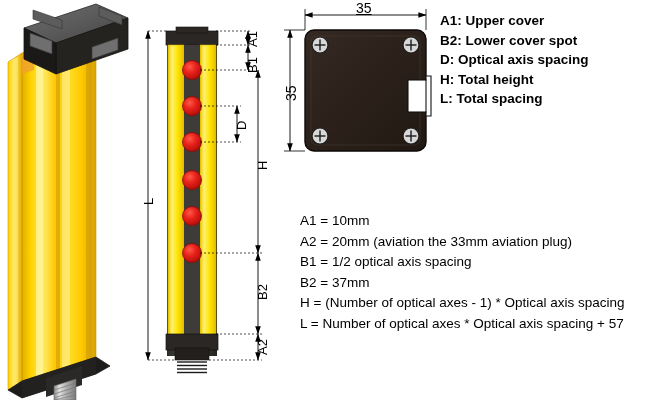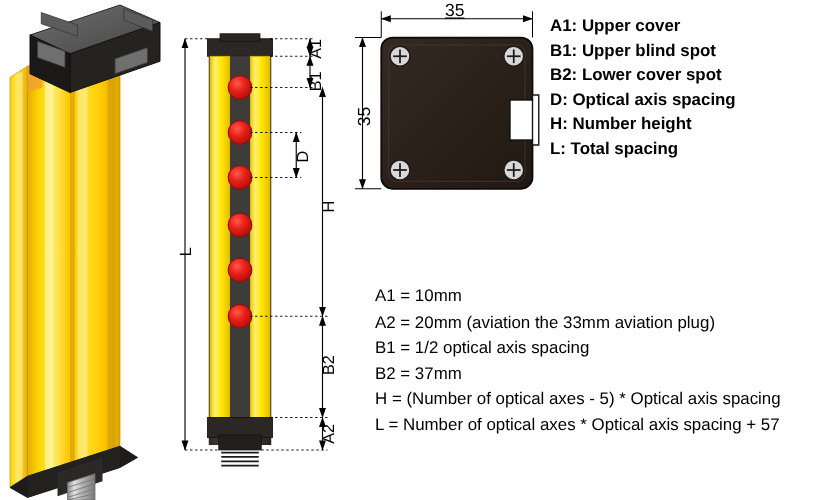--- a/index.html
+++ b/index.html
@@ -21,21 +21,21 @@
   }
   .legend-line{
     font-size:13.5px;
     color:#000;
     line-height:19.6px;
     white-space:nowrap;
     letter-spacing:0px;
   }
   .formula-block{
     position:absolute;
-    left:300px;top:227px;
+    left:300px;top:211px;
     width:366px;
   }
   .formula-line{
     font-size:13.5px;
     color:#000;
     line-height:20.6px;
     white-space:nowrap;
   }
   .dim-label{
     position:absolute;
@@ -284,29 +284,28 @@
   </div>
 
   <div class="dim-label" style="left:356px;top:0px;font-size:14px;">35</div>
 
   <div class="dim-label" style="left:283px;top:101px;">
     <span class="vert" style="display:inline-block;font-size:14px;">35</span>
   </div>
 
   <div class="legend-block">
     <div class="legend-line">A1: Upper cover</div>
-    <div class="legend-line">B1: Upper blind spot</div>
     <div class="legend-line">B2: Lower cover spot</div>
     <div class="legend-line">D: Optical axis spacing</div>
-    <div class="legend-line">H: Number height</div>
+    <div class="legend-line">H: Total height</div>
     <div class="legend-line">L: Total spacing</div>
   </div>
 
   <div class="formula-block">
     <div class="formula-line">A1 = 10mm</div>
     <div class="formula-line">A2 = 20mm (aviation the 33mm aviation plug)</div>
     <div class="formula-line">B1 = 1/2 optical axis spacing</div>
     <div class="formula-line">B2 = 37mm</div>
-    <div class="formula-line">H = (Number of optical axes - 5) * Optical axis spacing</div>
+    <div class="formula-line">H = (Number of optical axes - 1) * Optical axis spacing</div>
     <div class="formula-line">L = Number of optical axes * Optical axis spacing + 57</div>
   </div>
 
 </div>
 
 </body></html>

